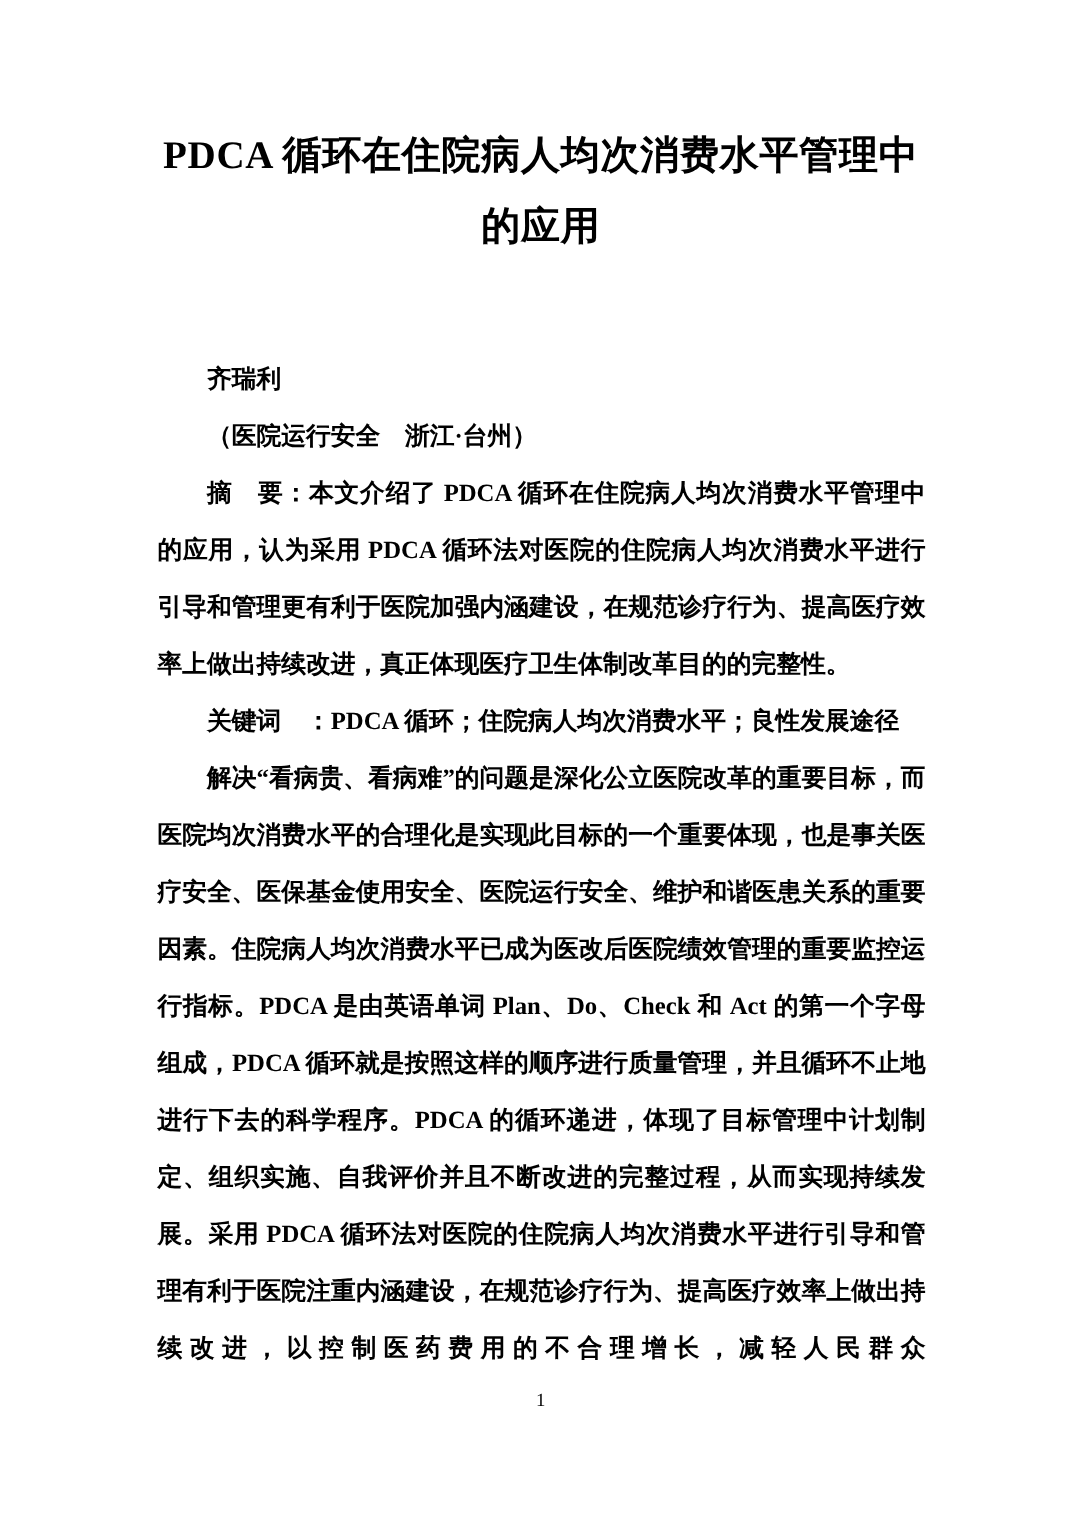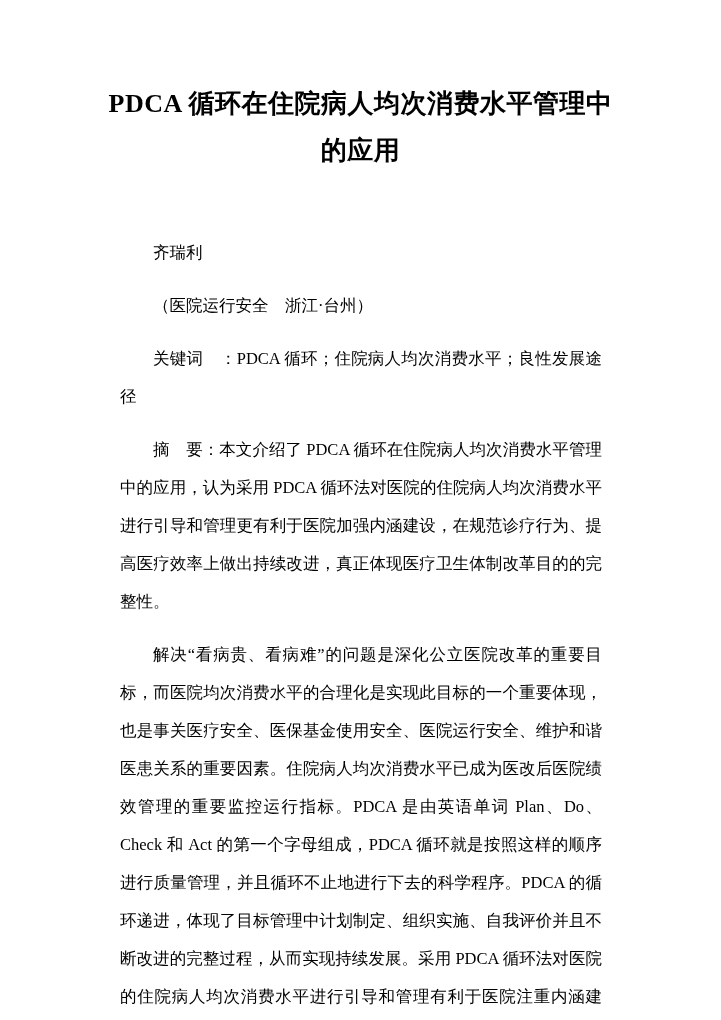--- a/index.html
+++ b/index.html
@@ -26,22 +26,23 @@
     text-align: center;
     letter-spacing: 0.5px;
   }
   .content {
     margin: 60px 104px 0 105px;
     font-size: 16.5px;
     line-height: 38px;
     text-align: justify;
   }
   .content p {
-    margin: 15px;
+    margin: 0;
     text-indent: 2em;
+    font-weight: bold;
   }
   .body-par {
     text-align-last: justify;
   }
   .page-footer {
     margin-top: 6px;
     text-align: center;
     font-size: 12.5px;
     line-height: 18px;
   }
@@ -52,23 +53,23 @@
 <div class="page">
 
   <h1 class="doc-title">PDCA 循环在住院病人均次消费水平管理中的应用</h1>
 
   <div class="content">
 
     <p>齐瑞利</p>
 
     <p>（医院运行安全　浙江·台州）</p>
 
+    <p>摘　要：本文介绍了 PDCA 循环在住院病人均次消费水平管理中的应用，认为采用 PDCA 循环法对医院的住院病人均次消费水平进行引导和管理更有利于医院加强内涵建设，在规范诊疗行为、提高医疗效率上做出持续改进，真正体现医疗卫生体制改革目的的完整性。</p>
+
     <p>关键词　：PDCA 循环；住院病人均次消费水平；良性发展途径</p>
-
-    <p>摘　要：本文介绍了 PDCA 循环在住院病人均次消费水平管理中的应用，认为采用 PDCA 循环法对医院的住院病人均次消费水平进行引导和管理更有利于医院加强内涵建设，在规范诊疗行为、提高医疗效率上做出持续改进，真正体现医疗卫生体制改革目的的完整性。</p>
 
     <p class="body-par">解决“看病贵、看病难”的问题是深化公立医院改革的重要目标，而医院均次消费水平的合理化是实现此目标的一个重要体现，也是事关医疗安全、医保基金使用安全、医院运行安全、维护和谐医患关系的重要因素。住院病人均次消费水平已成为医改后医院绩效管理的重要监控运行指标。PDCA 是由英语单词 Plan、Do、Check 和 Act 的第一个字母组成，PDCA 循环就是按照这样的顺序进行质量管理，并且循环不止地进行下去的科学程序。PDCA 的循环递进，体现了目标管理中计划制定、组织实施、自我评价并且不断改进的完整过程，从而实现持续发展。采用 PDCA 循环法对医院的住院病人均次消费水平进行引导和管理有利于医院注重内涵建设，在规范诊疗行为、提高医疗效率上做出持续改进，以控制医药费用的不合理增长，减轻人民群众</p>
 
   </div>
 
   <div class="page-footer">1</div>
 
 </div>
 
 </body></html>

